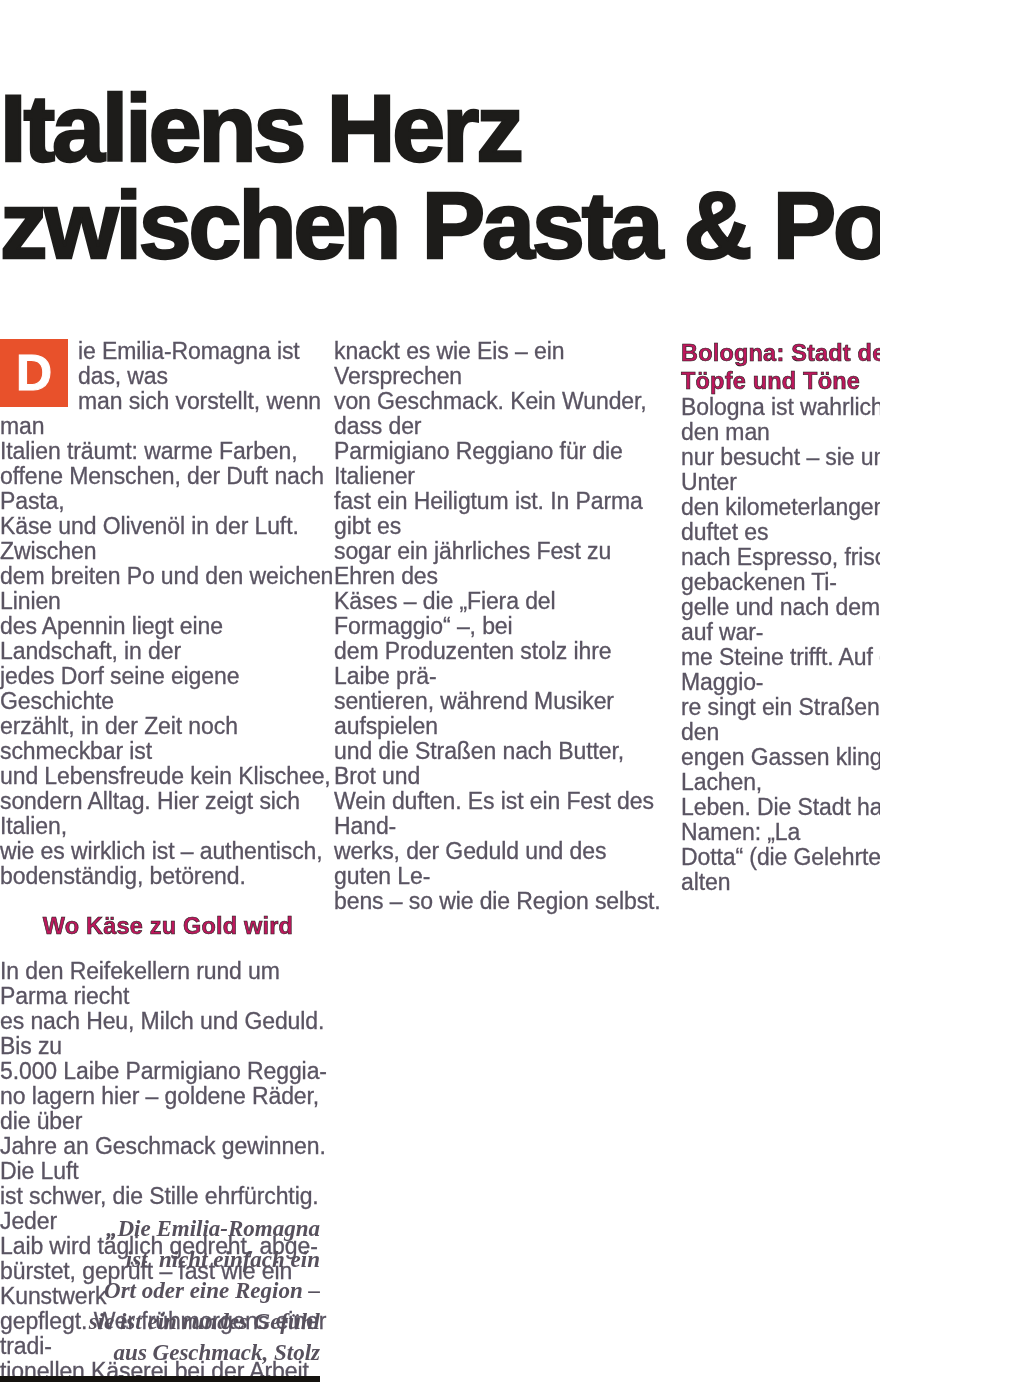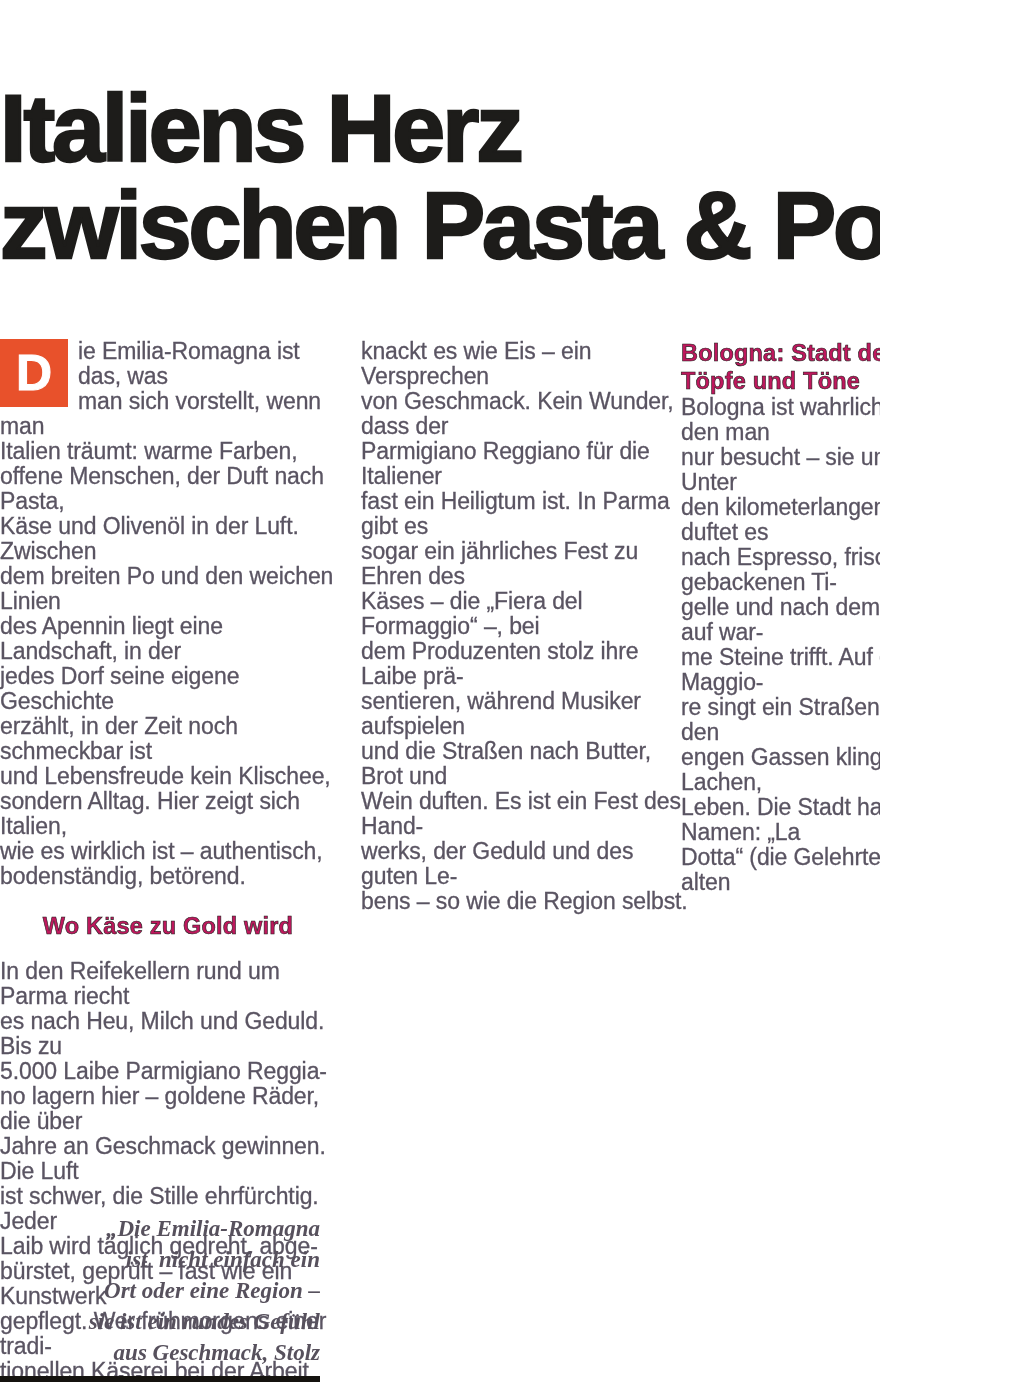--- a/index.html
+++ b/index.html
@@ -31,21 +31,21 @@
     font-family: "Liberation Serif", serif;
     font-style: italic;
     font-size: 23.5px;
     line-height: 37px;
     letter-spacing: -0.3px;
     color: #5a5462;
     white-space: pre-wrap;
   }
   .col { position: absolute; top: 339px; }
   .col1 { left: 0;   width: 336px; }
-  .col2 { left: 361px; width: 330px; }
+  .col2 { left: 334px; width: 330px; }
   .col3 { left: 681px; width: 339px; }
   .body-text {
     font-size: 23px;
     line-height: 25px;
     letter-spacing: -0.1px;
     color: #5a5462;
     -webkit-text-stroke: 0.3px #5a5462;
     white-space: pre-wrap;
     margin: 0;
   }

